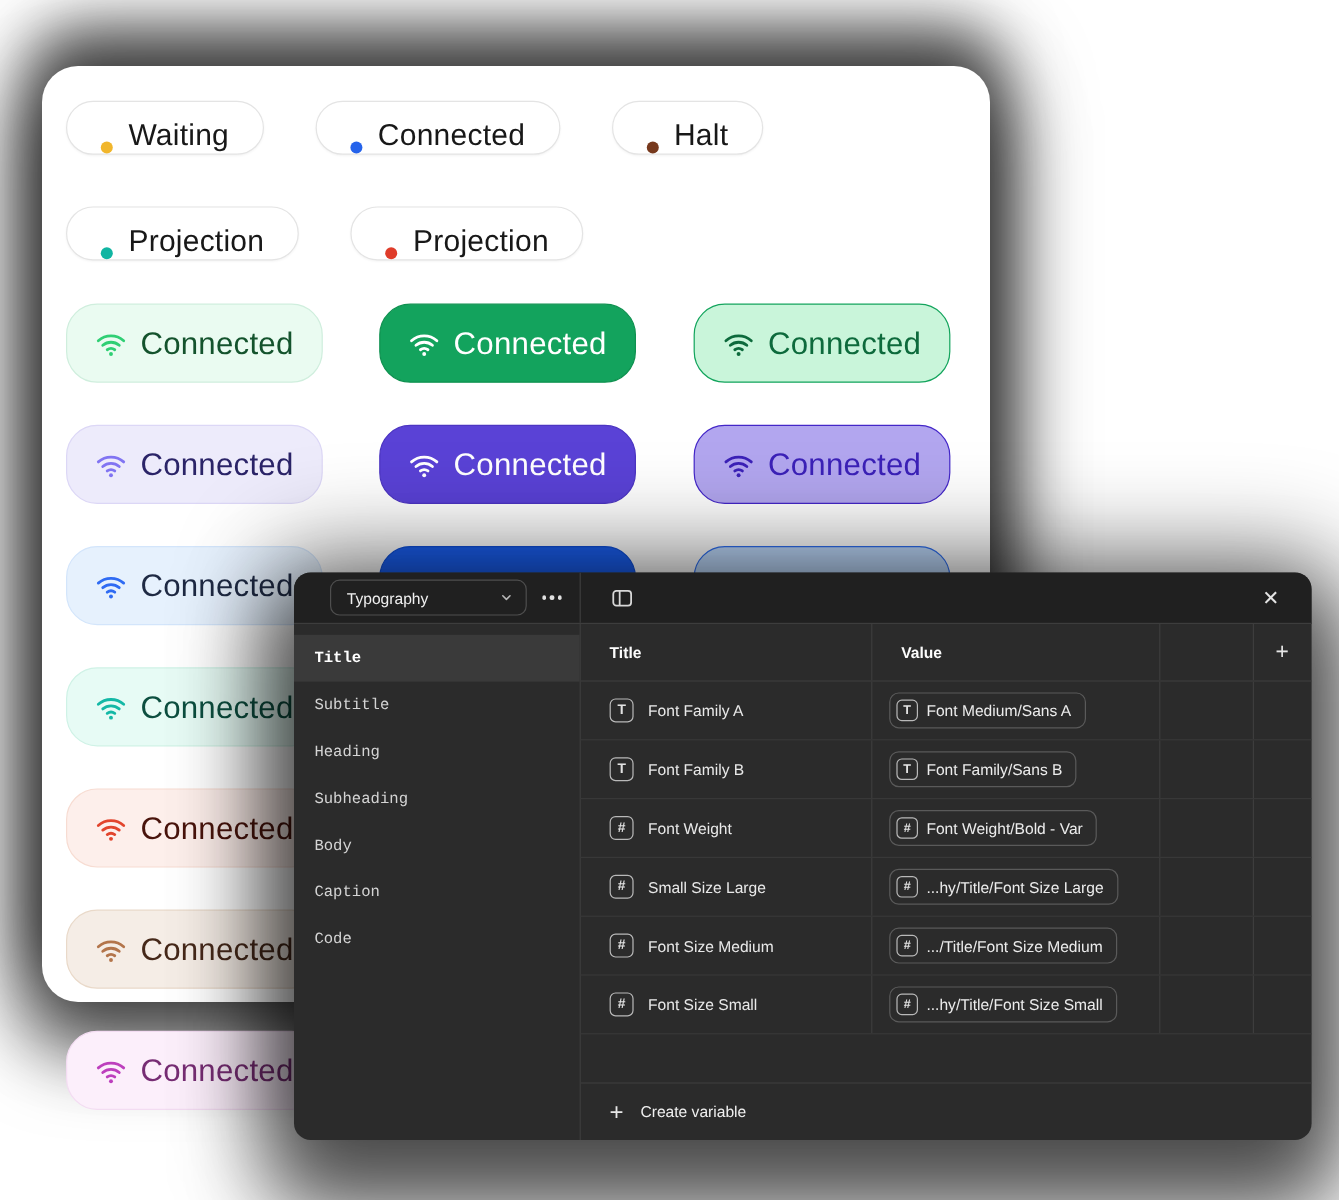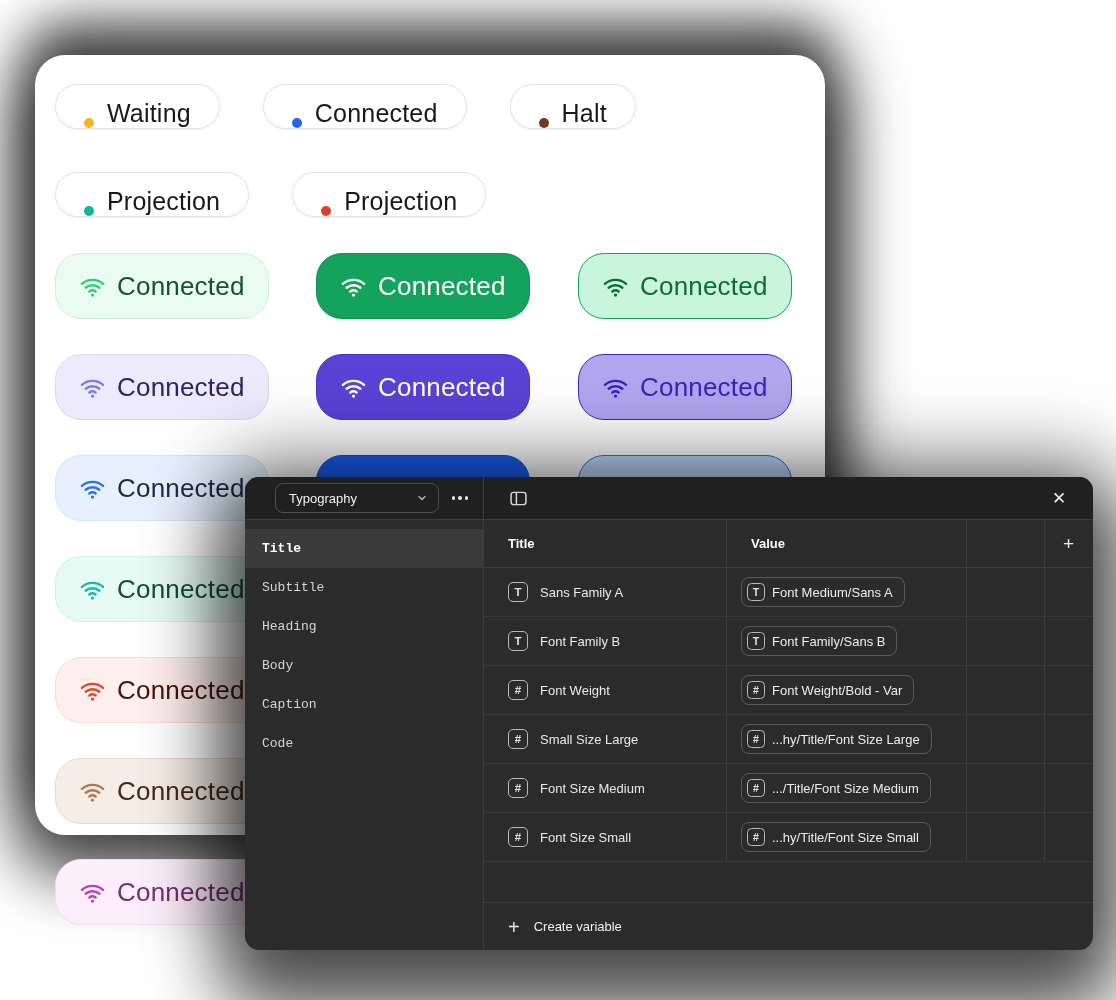--- a/index.html
+++ b/index.html
@@ -323,20 +323,23 @@
             <div class="side-item selected">
     <span>Title</span>
   </div>
             <div class="side-item">
     <span>Subtitle</span>
   </div>
             <div class="side-item">
     <span>Heading</span>
   </div>
             <div class="side-item">
+    <span>Subheading</span>
+  </div>
+            <div class="side-item">
     <span>Body</span>
   </div>
             <div class="side-item">
     <span>Caption</span>
   </div>
             <div class="side-item">
     <span>Code</span>
   </div>
           </div>
       </aside>
@@ -348,21 +351,21 @@
           <div class="cell bordered"></div>
           <div class="cell bordered plus-cell">
             <span class="plus-glyph">+</span>
           </div>
         </div>
 
         <div>
             <div class="grid-row var-row">
     <div class="cell">
       <span class="type-chip">T</span>
-      <span class="var-name">Sans Family A</span>
+      <span class="var-name">Font Family A</span>
     </div>
     <div class="cell bordered value-cell">
       <span class="value-pill">
         <span class="type-chip">T</span>
         <span>Font Medium/Sans A</span>
       </span>
     </div>
     <div class="cell bordered"></div>
     <div class="cell bordered plus-cell"></div>
   </div>

